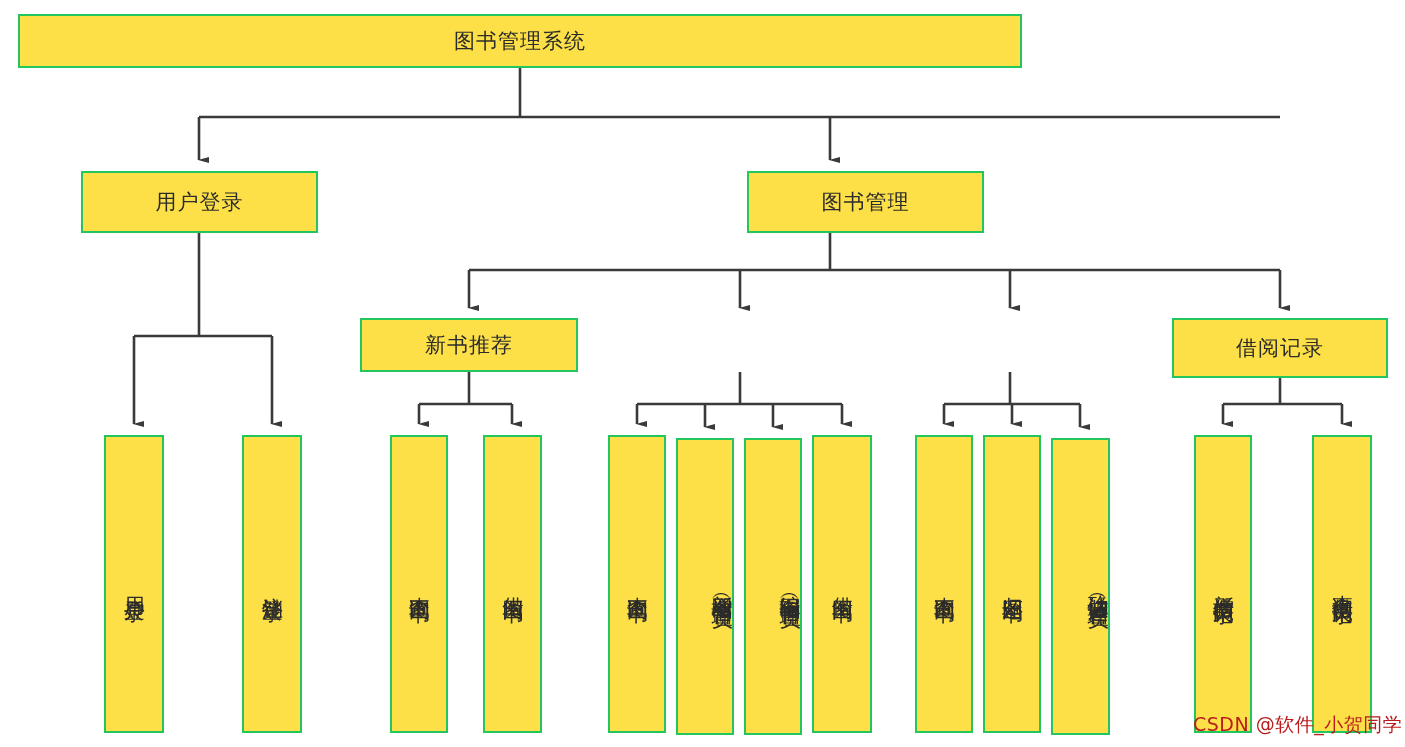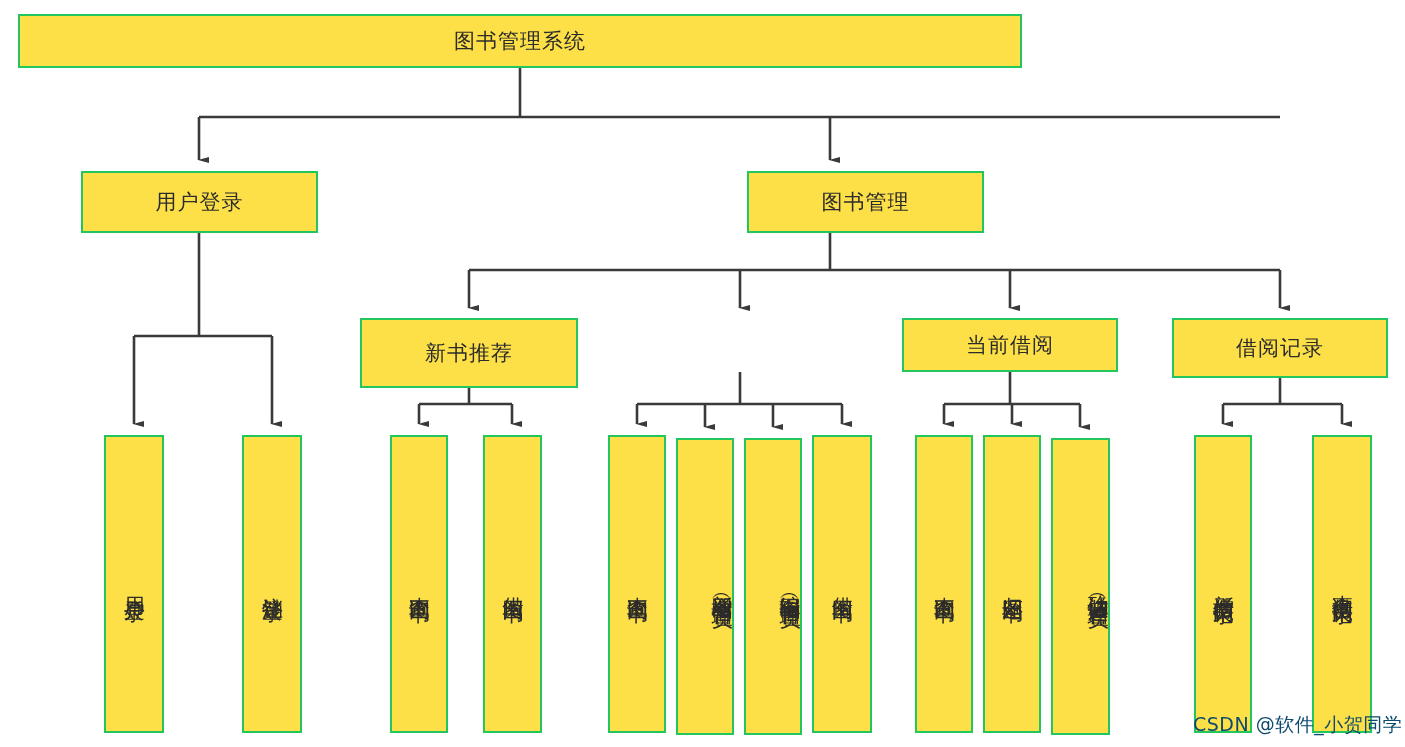--- a/index.html
+++ b/index.html
@@ -50,21 +50,21 @@
   .node.v.mid {
     align-items: center;
   }
   .node.v .label {
     writing-mode: vertical-rl;
     text-orientation: upright;
     display: block;
   }
   .watermark {
     position: absolute;
-    color: #0c4a6e;
+    color: #b91c1c;
     font-size: 19px;
     white-space: nowrap;
     letter-spacing: 0.5px;
   }
 </style>
 </head>
 <body>
 
 <div id="canvas">
 
@@ -122,25 +122,22 @@
     <span class="label">图书管理系统</span>
   </div>
 
   <div class="node h" style="left:81px; top:171px; width:237px; height:62px;">
     <span class="label">用户登录</span>
   </div>
   <div class="node h" style="left:712px; top:171px; width:237px; height:62px;margin-left:35px;">
     <span class="label">图书管理</span>
   </div>
 
-  <div class="node h" style="left:360px; top:318px; width:218px; height:70px;">
+  <div class="node h" style="left:360px; top:318px; width:218px; height:54px;">
     <span class="label">新书推荐</span>
-  </div>
-  <div class="node h" style="left:902px; top:318px; width:216px; height:54px;">
-    <span class="label">当前借阅</span>
   </div>
   <div class="node h" style="left:1172px; top:318px; width:216px; height:60px;">
     <span class="label">借阅记录</span>
   </div>
 
   <div class="node v mid" style="left:104px; top:435px; width:60px; height:298px;">
     <span class="label">用户登录</span>
   </div>
   <div class="node v mid" style="left:242px; top:435px; width:60px; height:298px;">
     <span class="label">注销登录</span>

